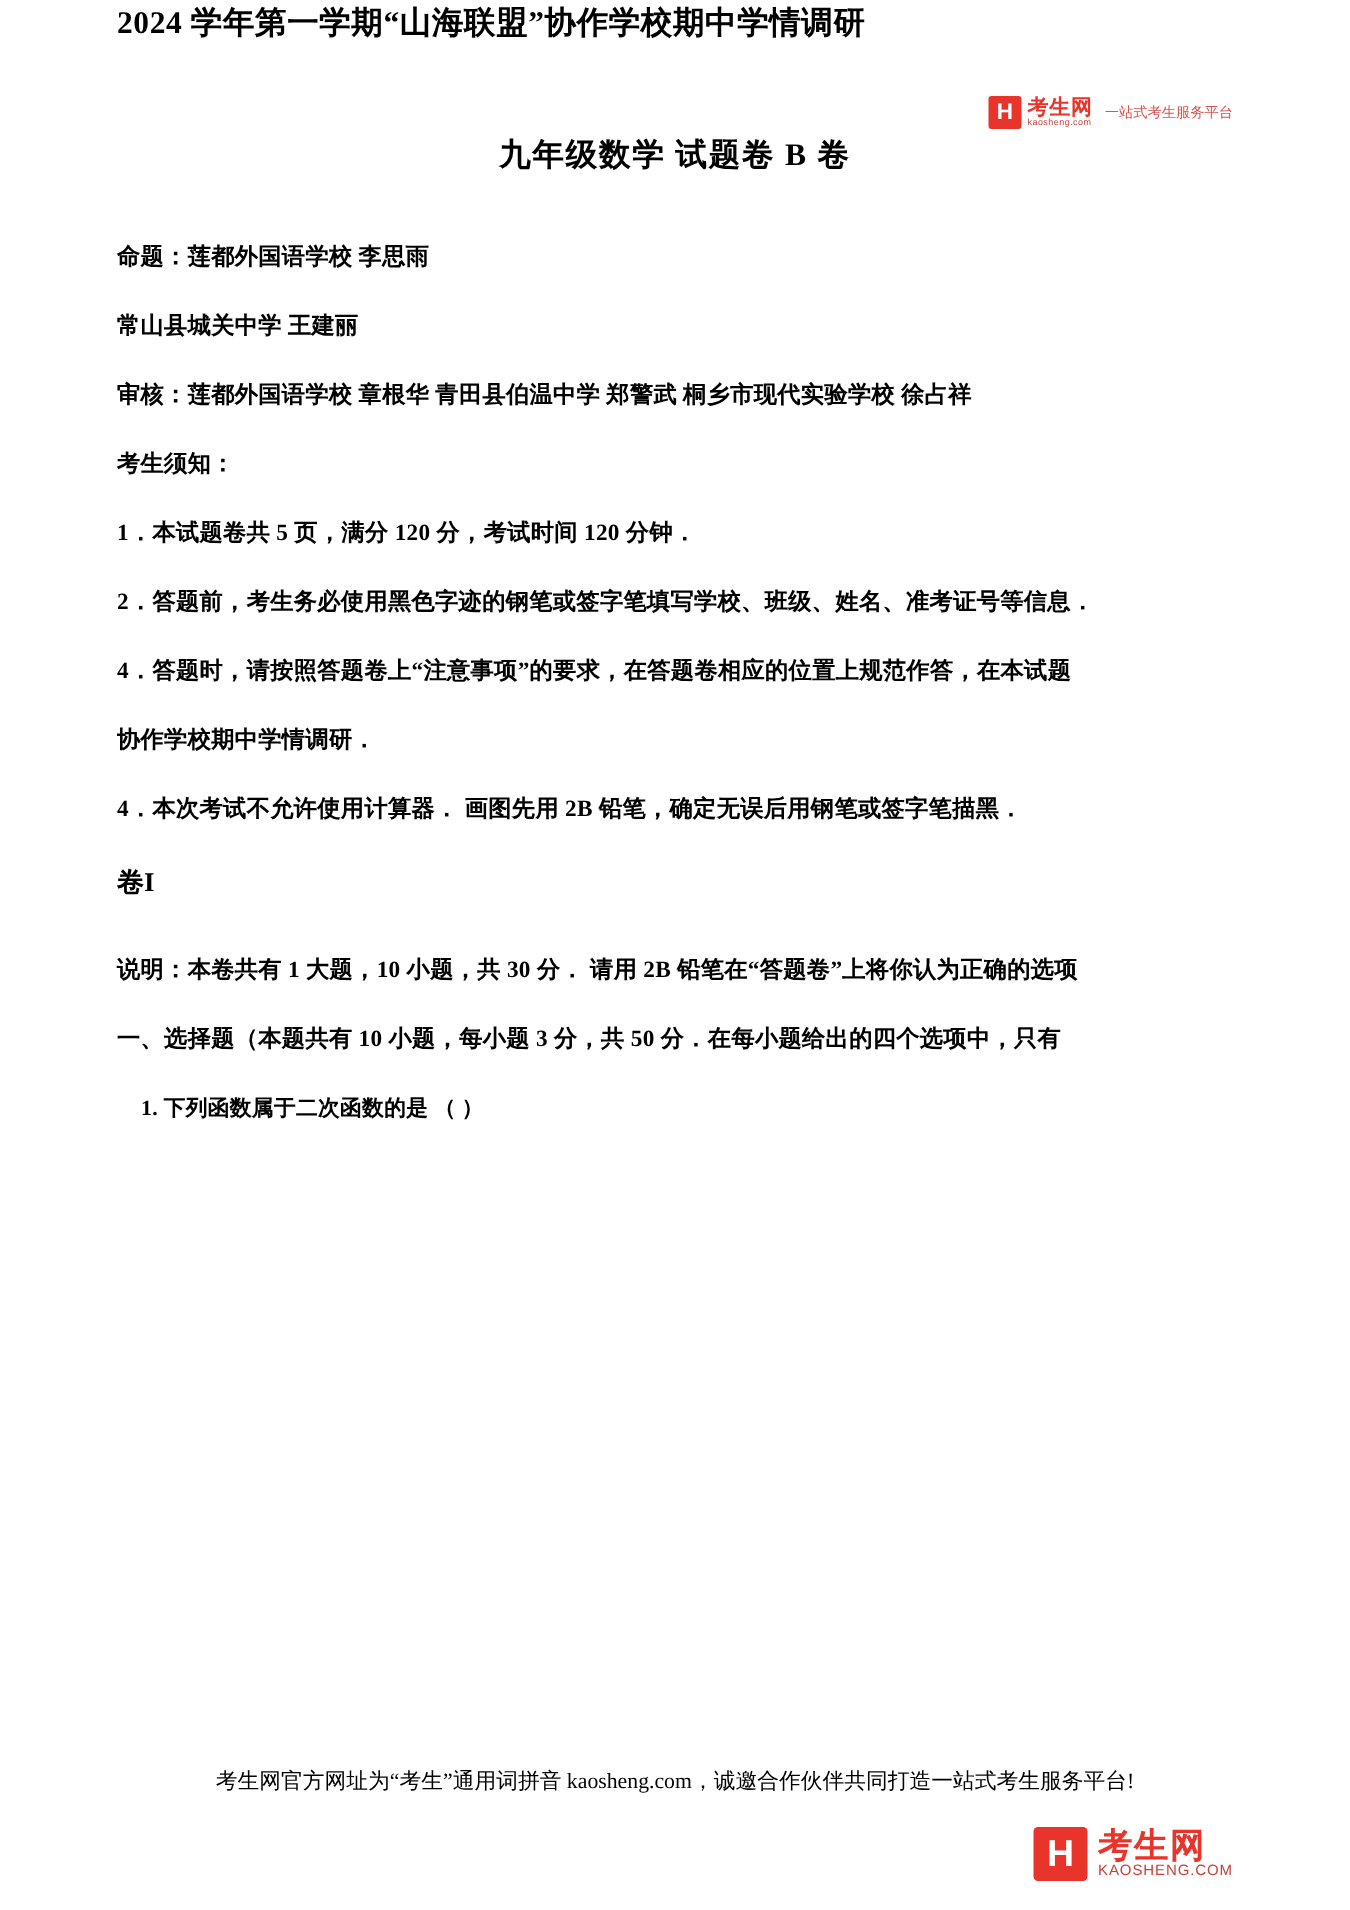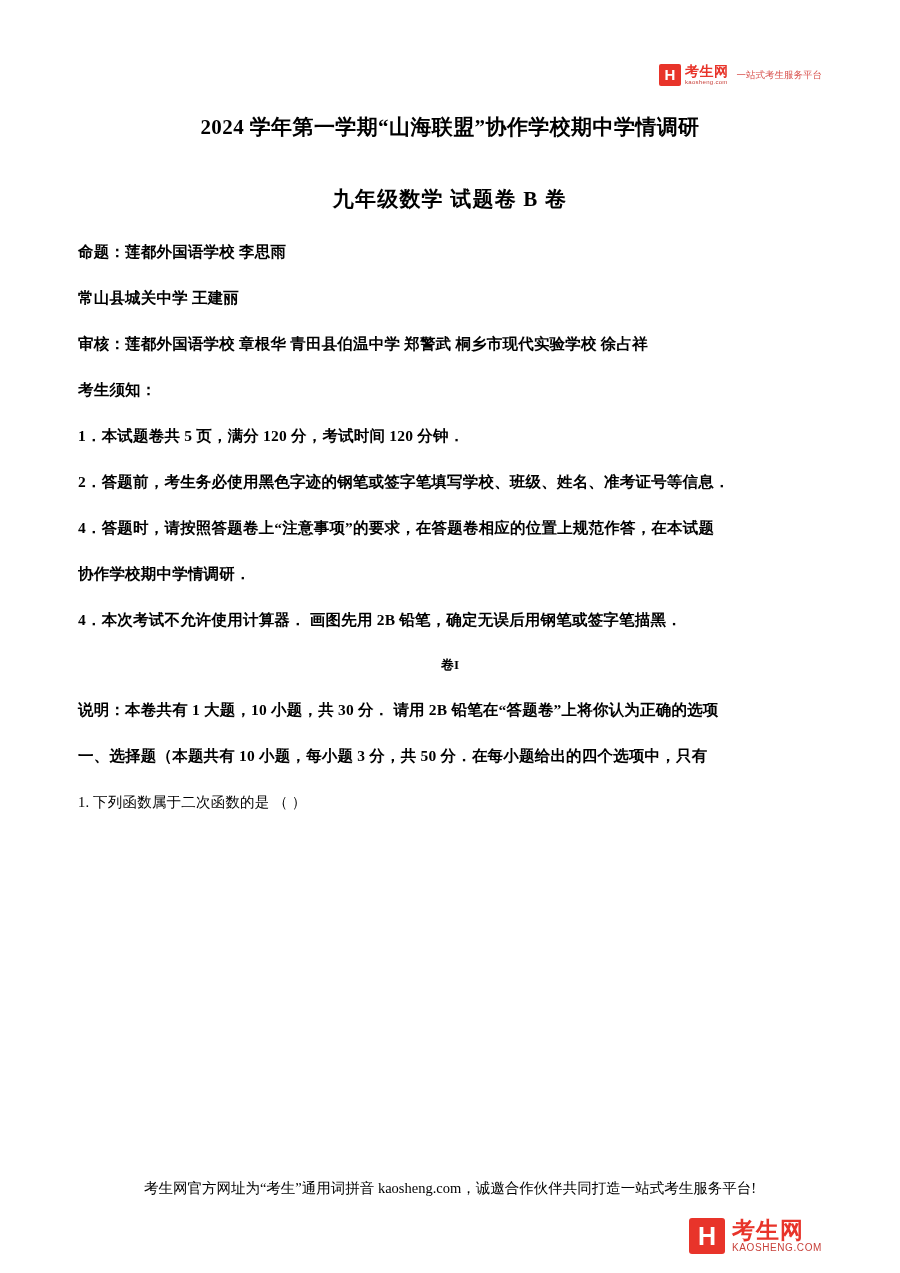--- a/index.html
+++ b/index.html
@@ -71,58 +71,56 @@
     font-size: 9.5px;
     color: #d9534f;
     white-space: nowrap;
     align-self: center;
   }
 
   
   h1.doc-title {
     font-size: 21px;
     font-weight: bold;
-    text-align: center;
+    text-align: left;
     margin: 0;
-    padding-top: 112px;
     letter-spacing: 0.4px;
     line-height: 30px;
   }
   h2.doc-subtitle {
     font-size: 21px;
     font-weight: bold;
     text-align: center;
-    margin: 0;
+    margin: 16px;
     padding-top: 42px;
     letter-spacing: 1.2px;
     line-height: 30px;
   }
 
   
   .body-block {
     padding-top: 28px;
   }
   p.line {
     font-size: 15.5px;
     font-weight: bold;
     line-height: 20px;
     margin: 0 0 26px 0;
     letter-spacing: 0.2px;
   }
   p.center {
-    text-align: center;
-    margin: 0 0 26px 0;
-    font-size: 13px;
+    margin: 0 0 37px 0;
+    font-size: 18px;
     font-weight: bold;
   }
   p.question {
     font-size: 14.5px;
-    font-weight: normal;
+    font-weight: bold;
     line-height: 20px;
-    margin: 0;
+    margin: 16px;
     letter-spacing: 0.2px;
   }
 
   
   .footer-note {
     position: absolute;
     left: 0;
     right: 0;
     top: 1178px;
     text-align: center;

